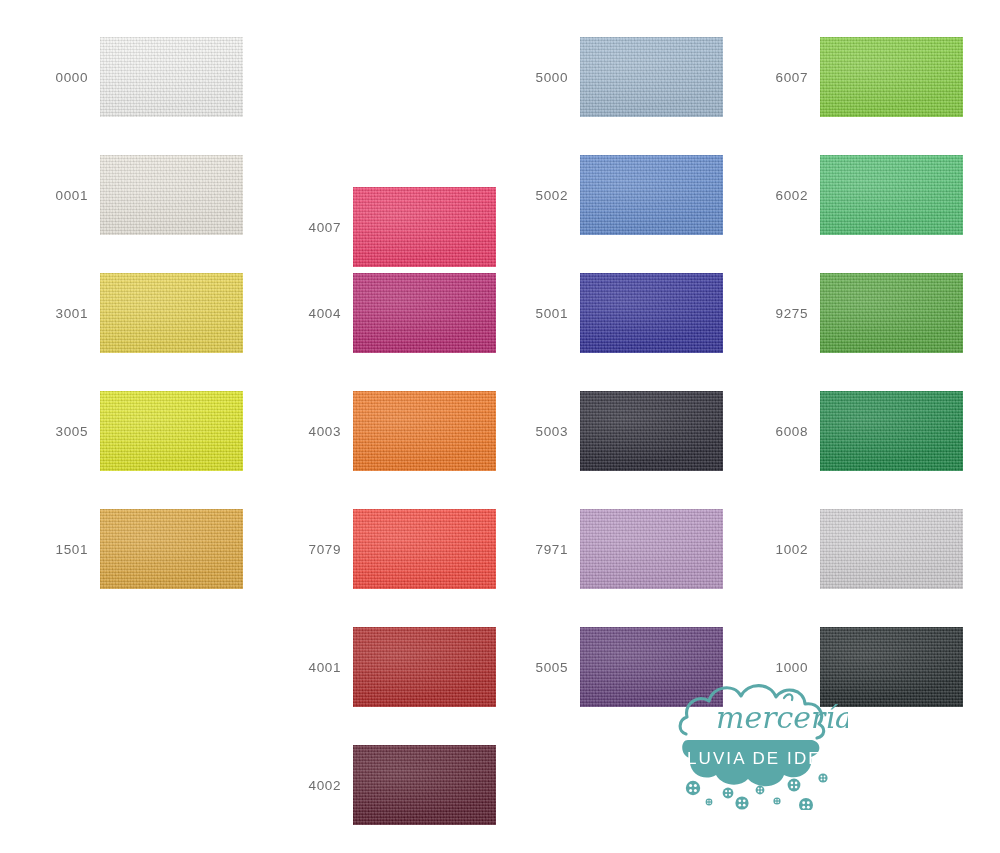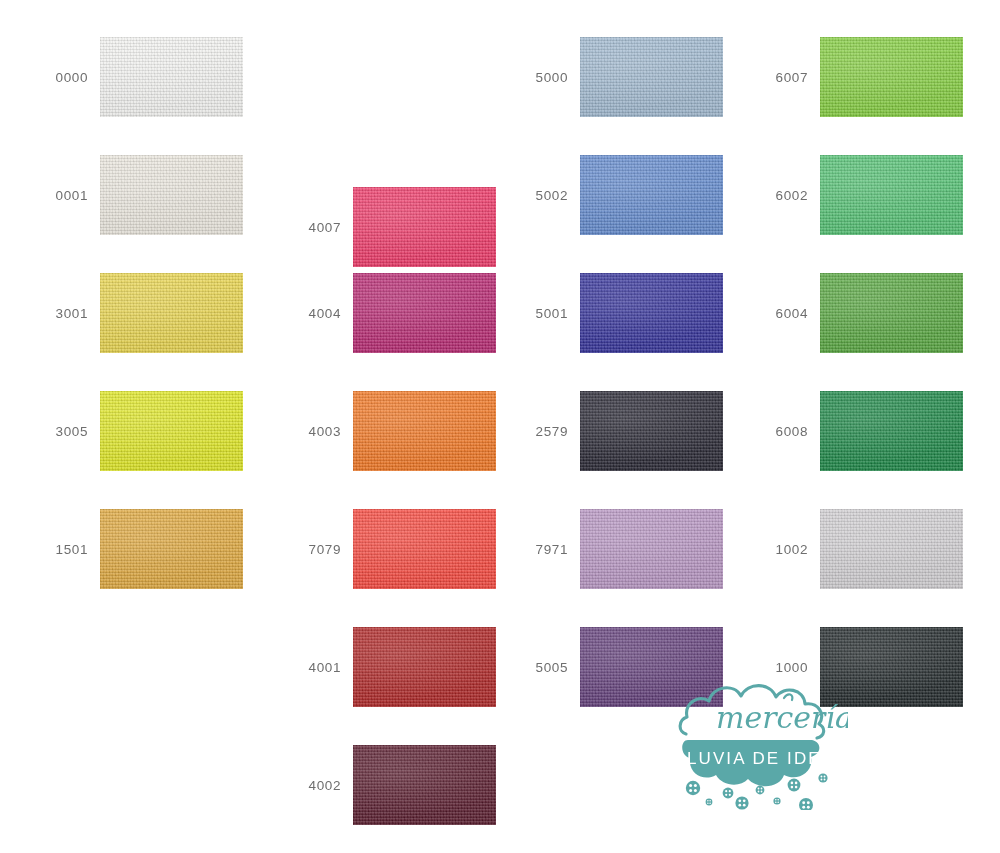--- a/index.html
+++ b/index.html
@@ -247,21 +247,21 @@
       </div>
       <div class="swatch-row" style="top: 273px;">
         <div class="swatch-label">5001</div>
         <div class="swatch-chip">
           <div class="swatch-fill" style="background: rgb(47, 45, 150);"></div>
           <div class="swatch-tex"></div>
           <div class="swatch-sheen"></div>
         </div>
       </div>
       <div class="swatch-row" style="top: 391px;">
-        <div class="swatch-label">2579</div>
+        <div class="swatch-label">5003</div>
         <div class="swatch-chip">
           <div class="swatch-fill" style="background: rgb(35, 34, 46);"></div>
           <div class="swatch-tex"></div>
           <div class="swatch-sheen"></div>
         </div>
       </div>
       <div class="swatch-row" style="top: 509px;">
         <div class="swatch-label">7971</div>
         <div class="swatch-chip">
           <div class="swatch-fill" style="background: rgb(181, 147, 192);"></div>
@@ -289,21 +289,21 @@
       </div>
       <div class="swatch-row" style="top: 155px;">
         <div class="swatch-label">6002</div>
         <div class="swatch-chip">
           <div class="swatch-fill" style="background: rgb(79, 190, 111);"></div>
           <div class="swatch-tex"></div>
           <div class="swatch-sheen"></div>
         </div>
       </div>
       <div class="swatch-row" style="top: 273px;">
-        <div class="swatch-label">6004</div>
+        <div class="swatch-label">9275</div>
         <div class="swatch-chip">
           <div class="swatch-fill" style="background: rgb(83, 163, 59);"></div>
           <div class="swatch-tex"></div>
           <div class="swatch-sheen"></div>
         </div>
       </div>
       <div class="swatch-row" style="top: 391px;">
         <div class="swatch-label">6008</div>
         <div class="swatch-chip">
           <div class="swatch-fill" style="background: rgb(24, 132, 67);"></div>

